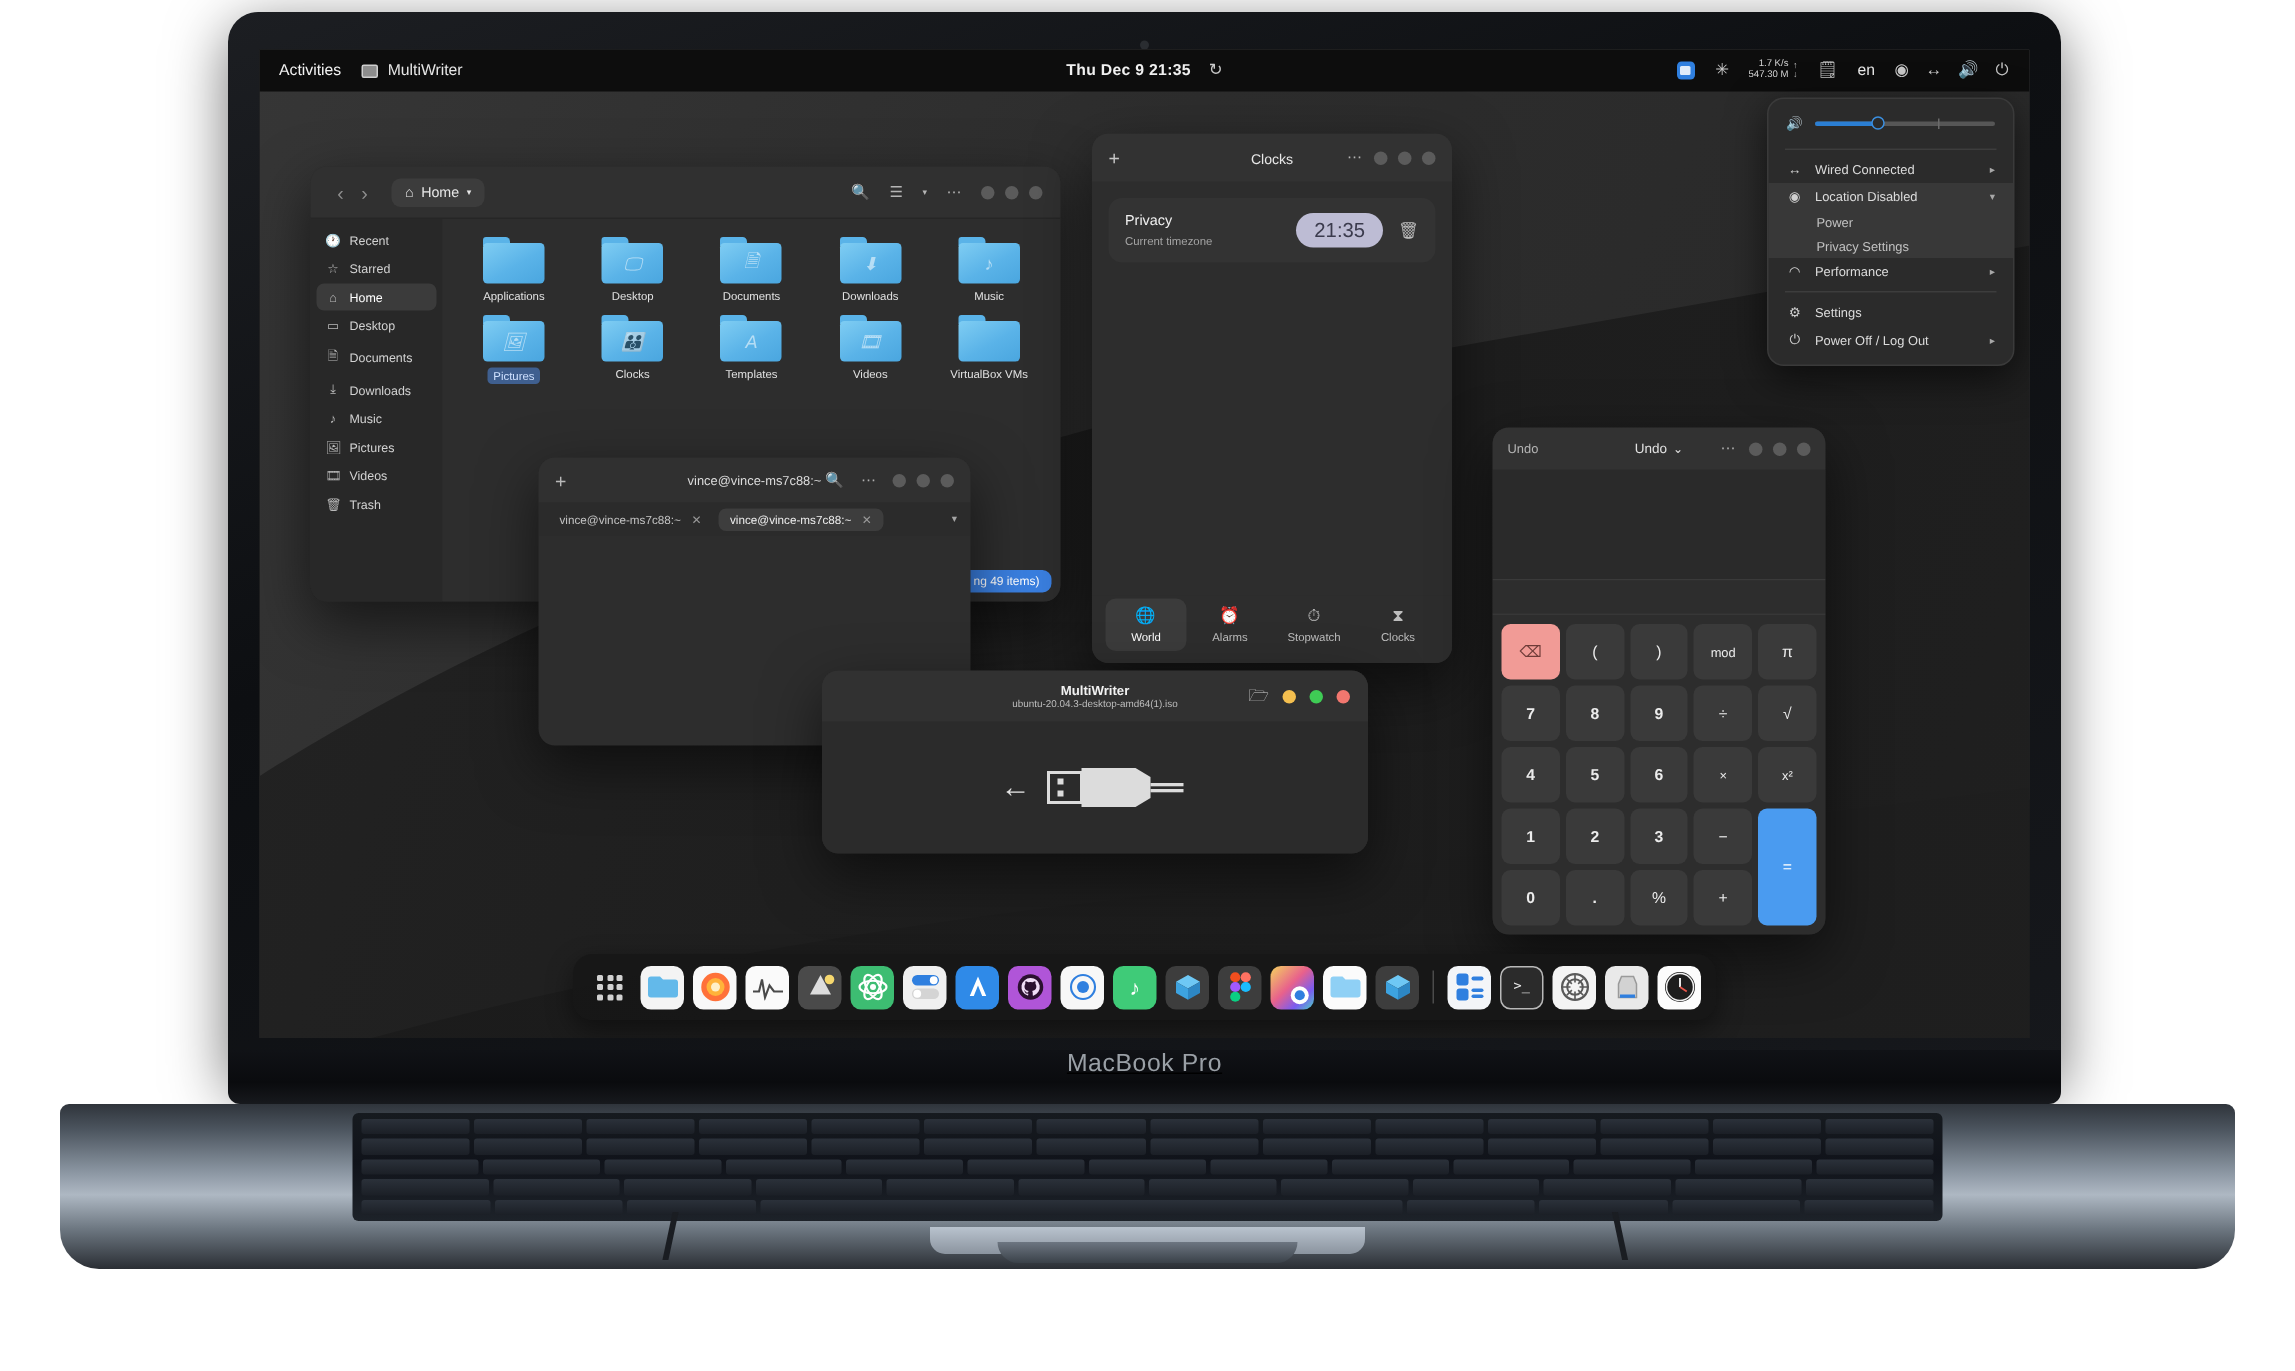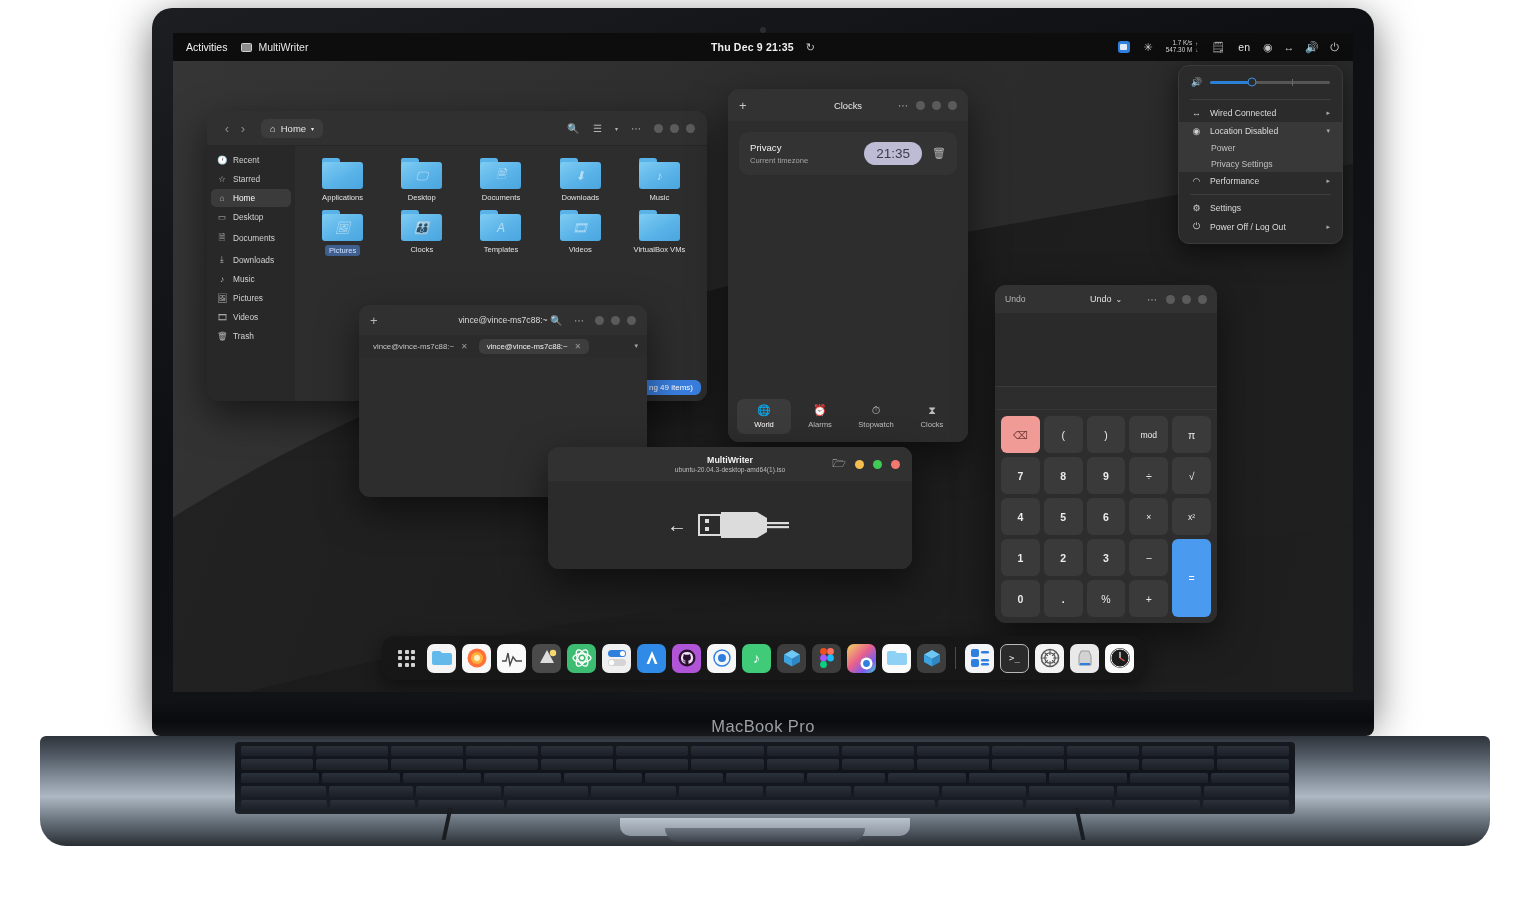--- a/index.html
+++ b/index.html
@@ -15,22 +15,23 @@
   .laptop-body {
     position: absolute; left: 152px; top: 8px; width: 1222px; height: 712px;
     background: linear-gradient(160deg,#1c1e22 0%,#0d0f12 40%,#16181c 100%);
     border-radius: 20px 20px 6px 6px;
     box-shadow: 0 10px 40px rgba(0,0,0,.55);
   }
   .camera { position:absolute; left:50%; top:19px; transform:translateX(-50%); width:6px; height:6px; border-radius:50%; background:#2a2d31; }
   .brand-strip {
     position:absolute; left:152px; top:700px; width:1222px; height:36px;
     background: linear-gradient(180deg,#101216 0%,#0a0b0e 60%,#17191d 100%);
-    display:flex; align-items:flex-end; justify-content:center;
+    display:flex; align-items:flex-start; justify-content:center;
     border-radius: 0 0 8px 8px;
+    text-decoration: underline;
   }
   .brand-strip span { color:#9aa0a6; font-size:16.5px; letter-spacing:.4px; }
 
   .laptop-base {
     position:absolute; left:40px; top:736px; width:1450px; height:110px;
     background: linear-gradient(180deg,#2f343b 0%,#4d5660 16%,#8d98a4 42%,#aeb8c3 55%,#6c7680 76%,#2a2e34 100%);
     border-radius: 6px 6px 26px 26px;
   }
   .keyboard-deck {
     position:absolute; left:235px; top:742px; width:1060px; height:72px;

